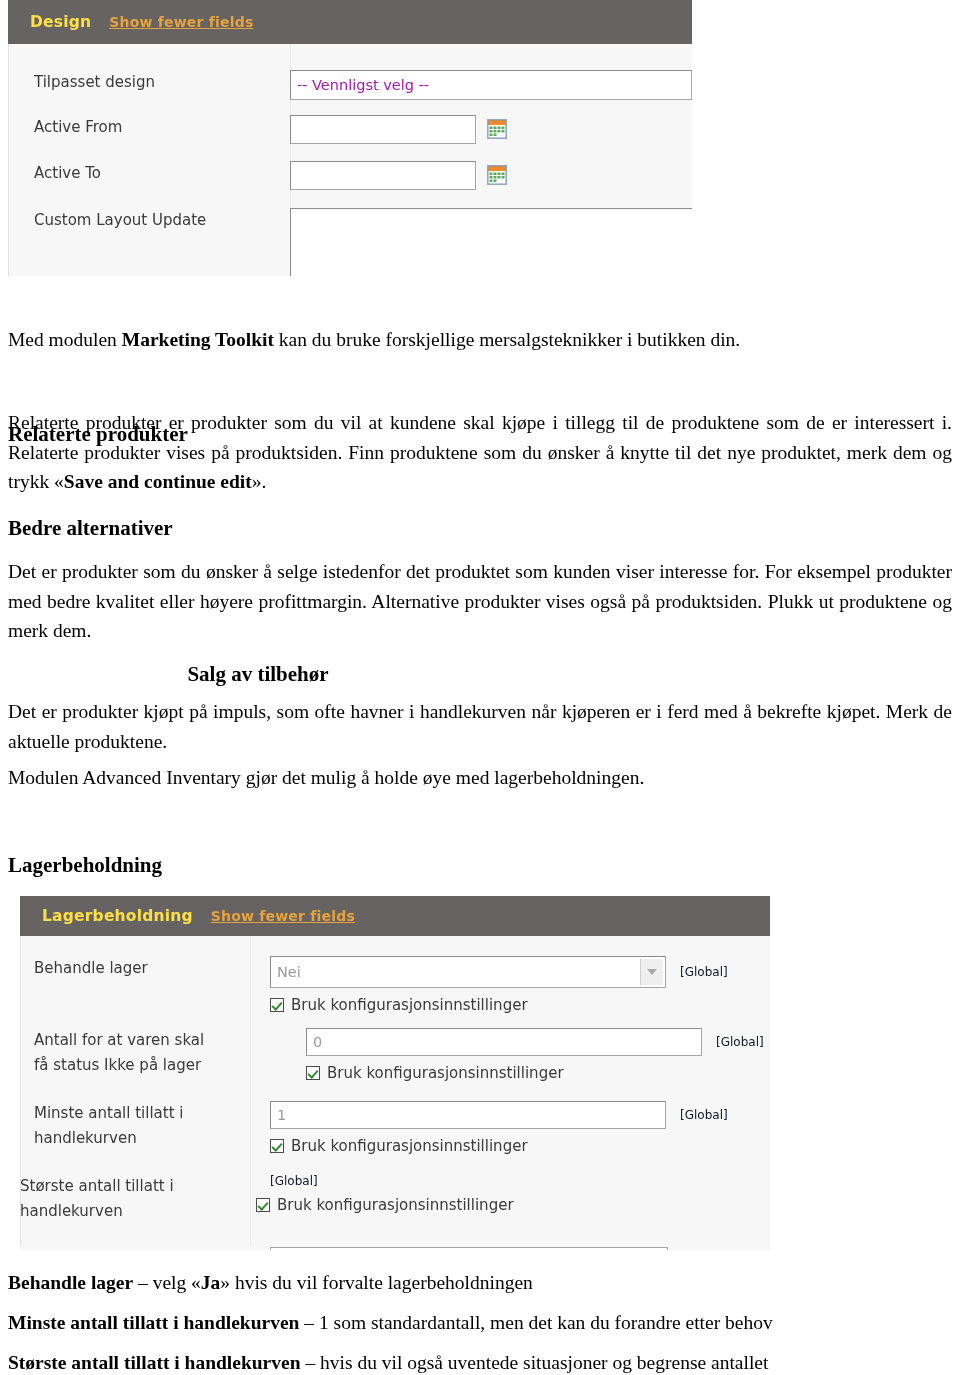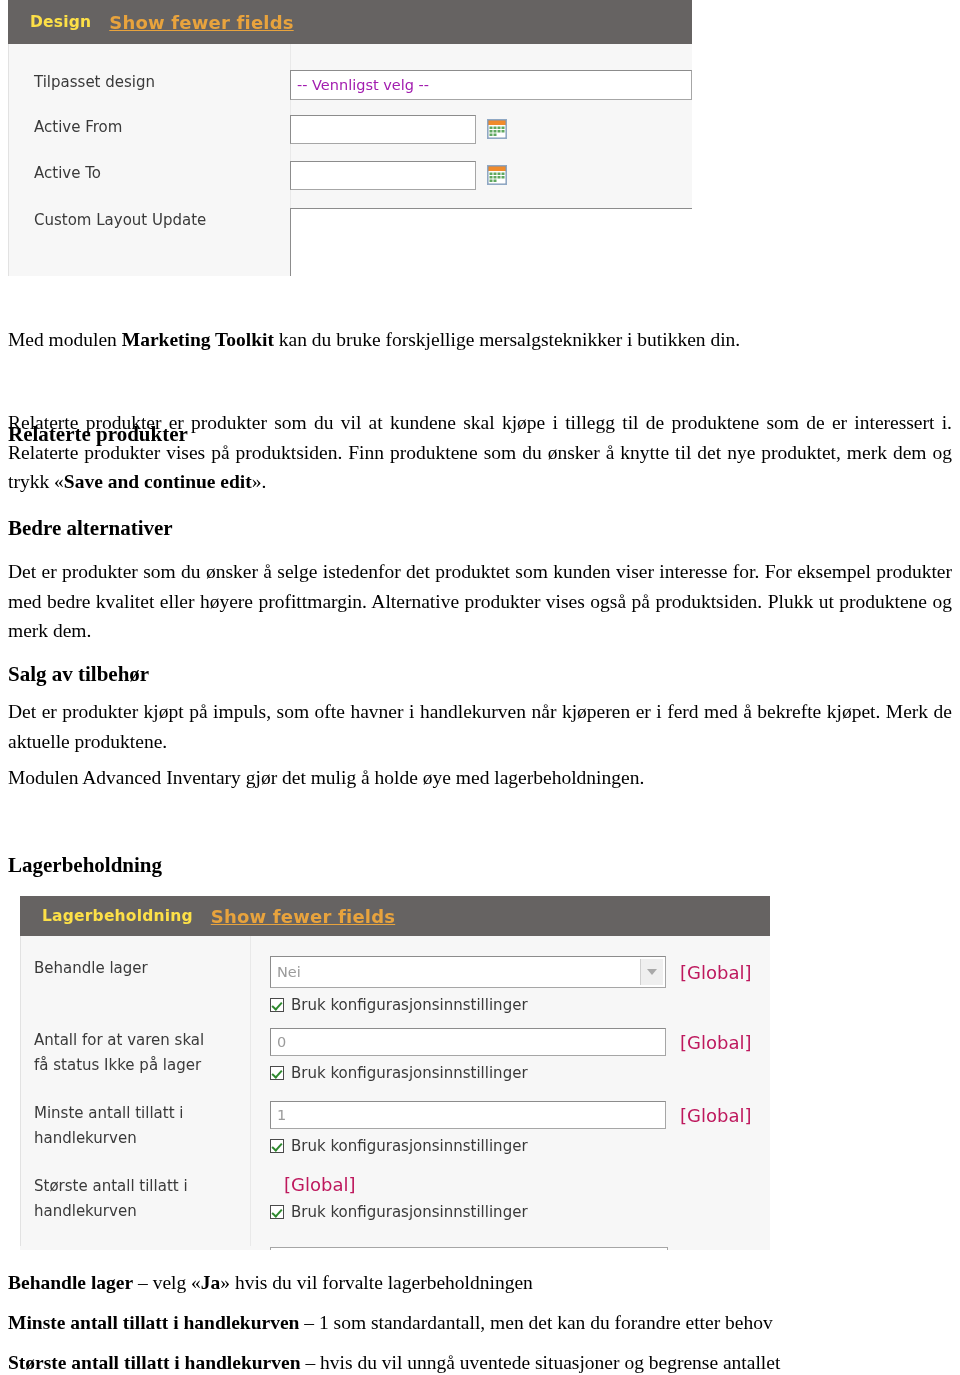--- a/index.html
+++ b/index.html
@@ -35,21 +35,21 @@
     color: #fde047;
     font-family: "DejaVu Sans", sans-serif;
     font-weight: bold;
     font-size: 15.5px;
     letter-spacing: 0.2px;
   }
   .panel-header .ph-link {
     color: #e8a33d;
     font-family: "DejaVu Sans", sans-serif;
     font-weight: bold;
-    font-size: 18px;
+    font-size: 14px;
     text-decoration: underline;
     margin-left: 18px;
     letter-spacing: 0.2px;
   }
   .panel-body {
     position: relative;
     background: #f7f7f7;
     height: calc(100% - 44px);
   }
   .panel-body::before {
@@ -153,22 +153,22 @@
     content: "";
     position: absolute;
     left: 3px; top: 1px;
     width: 4px; height: 8px;
     border: solid #2f8a2f;
     border-width: 0 2px 2px 0;
     transform: rotate(42deg);
   }
   .globaltag {
     font-family: "DejaVu Sans", sans-serif;
-    font-size: 18px;
-    color: #be185d;
+    font-size: 12px;
+    color: #0f172a;
   }
 
   
   .prose {
     position: absolute;
     font-family: "Liberation Serif", serif;
     font-size: 19.5px;
     line-height: 29.5px;
     color: #000;
   }
@@ -266,21 +266,21 @@
 <h2 class="sec" style="position:absolute; left:8px; top:372px; width:500px;margin-top:48px;">Relaterte produkter</h2>
 
 <div class="prose justify" style="left:8px; top:408px; width:944px;">
   <span>Relaterte produkter er produkter som du vil at kundene skal kjøpe i tillegg til de produktene som de er interessert i. Relaterte produkter vises på produktsiden. Finn produktene som du ønsker å knytte til det nye produktet, merk dem og trykk «</span><b>Save and continue edit</b><span>».</span>
 </div>
 
 <h2 class="sec" style="position:absolute; left:8px; top:514px; width:500px;">Bedre alternativer</h2>
 
 <div class="prose justify" style="left:8px; top:557px; width:944px;">Det er produkter som du ønsker å selge istedenfor det produktet som kunden viser interesse for. For eksempel produkter med bedre kvalitet eller høyere profittmargin. Alternative produkter vises også på produktsiden. Plukk ut produktene og merk dem.</div>
 
-<h2 class="sec" style="position:absolute; left:8px; top:660px; width:500px;">Salg av tilbehør</h2>
+<h2 class="sec" style="position:absolute; left:8px; top:660px; width:500px;text-align:center;">Salg av tilbehør</h2>
 
 <div class="prose justify" style="left:8px; top:697px; width:944px;">Det er produkter kjøpt på impuls, som ofte havner i handlekurven når kjøperen er i ferd med å bekrefte kjøpet. Merk de aktuelle produktene.</div>
 
 <div class="prose" style="left:8px; top:763px; width:944px;">Modulen Advanced Inventary gjør det mulig å holde øye med lagerbeholdningen.</div>
 
 <h2 class="sec" style="position:absolute; left:8px; top:851px; width:500px;">Lagerbeholdning</h2>
 
 <div class="panel" style="left:20px; top:896px; width:750px; height:354px;">
 
   <div class="panel-header" style="height:40px;">
@@ -304,21 +304,21 @@
           </div>
           <span class="globaltag" style="margin-left:14px;">[Global]</span>
         </div>
         <div class="ckrow" style="margin-top:8px;">
           <span class="ckbox"></span>
           <span>Bruk konfigurasjonsinnstillinger</span>
         </div>
       </div>
     </div>
 
-    <div class="frow" style="left:14px; top:92px; width:736px;">
+    <div class="frow" style="left:14px; top:92px; width:736px;gap:36px;">
       <div class="flabel" style="width:236px;">Antall for at varen skal
 få status Ikke på lager</div>
       <div style="display:flex; flex-direction:column;">
         <div style="display:flex; align-items:center;">
           <input class="txt ghost" type="text" style="width: 396px; height: 28px;" value="0">
           <span class="globaltag" style="margin-left:14px;">[Global]</span>
         </div>
         <div class="ckrow" style="margin-top:8px;">
           <span class="ckbox"></span>
           <span>Bruk konfigurasjonsinnstillinger</span>
@@ -334,21 +334,21 @@
           <input class="txt ghost" type="text" style="width: 396px; height: 28px;" value="1">
           <span class="globaltag" style="margin-left:14px;">[Global]</span>
         </div>
         <div class="ckrow" style="margin-top:8px;">
           <span class="ckbox"></span>
           <span>Bruk konfigurasjonsinnstillinger</span>
         </div>
       </div>
     </div>
 
-    <div class="frow" style="left:14px; top:238px; width:736px;">
+    <div class="frow" style="left:0; top:238px; width:736px;">
       <div class="flabel" style="width:236px;">Største antall tillatt i
 handlekurven</div>
       <div style="display:flex; flex-direction:column;">
         <div style="display:flex; align-items:center;">
           <span class="globaltag" style="margin-left:14px;">[Global]</span>
         </div>
         <div class="ckrow" style="margin-top:8px;">
           <span class="ckbox"></span>
           <span>Bruk konfigurasjonsinnstillinger</span>
         </div>
@@ -364,14 +364,14 @@
 
 <div class="prose" style="left:8px; top:1268px; width:944px;">
   <b>Behandle lager</b><span> – velg «</span><b>Ja</b><span>» hvis du vil forvalte lagerbeholdningen</span>
 </div>
 
 <div class="prose" style="left:8px; top:1308px; width:944px;">
   <b>Minste antall tillatt i handlekurven</b><span> – 1 som standardantall, men det kan du forandre etter behov</span>
 </div>
 
 <div class="prose" style="left:8px; top:1348px; width:944px;">
-  <b>Største antall tillatt i handlekurven</b><span> – hvis du vil unngå uventede situasjoner og begrense antallet</span>
+  <b>Største antall tillatt i handlekurven</b><span> – hvis du vil også uventede situasjoner og begrense antallet</span>
 </div>
 
 </body></html>

